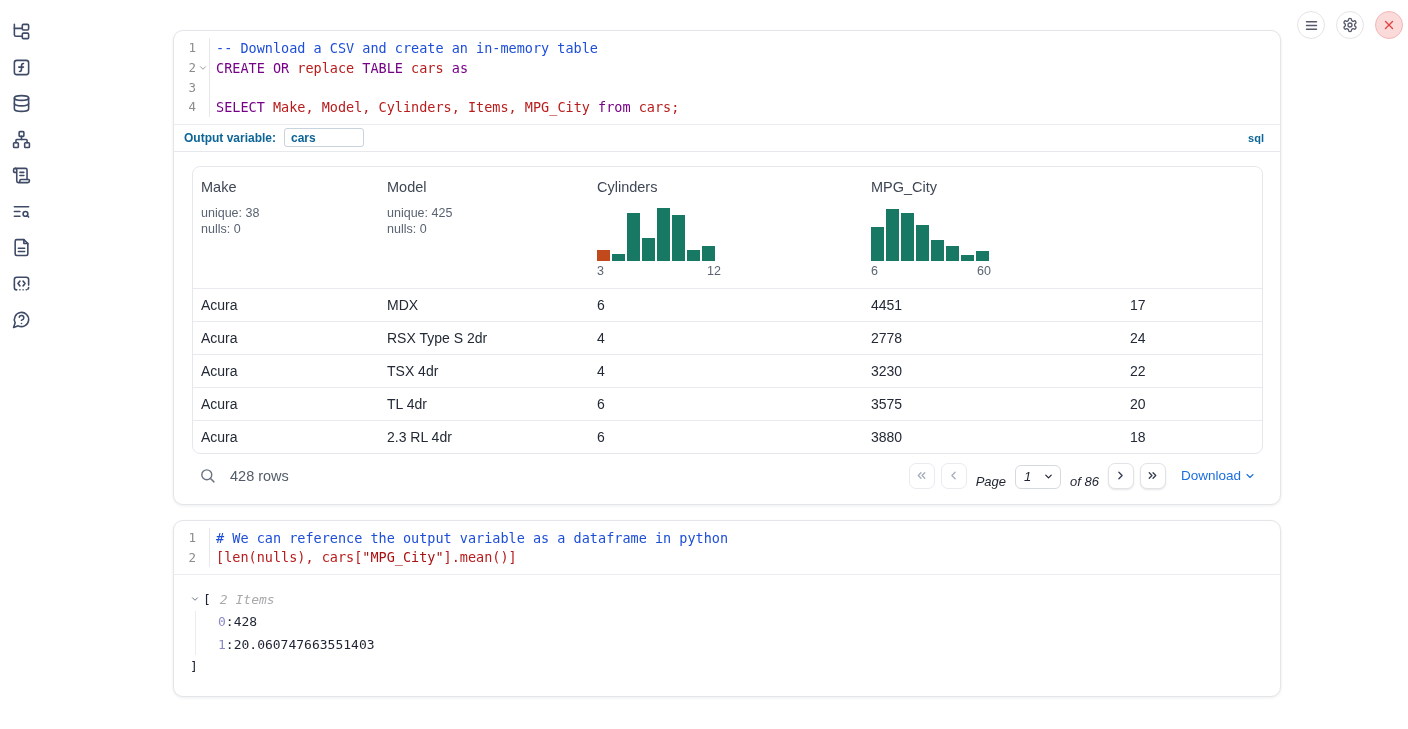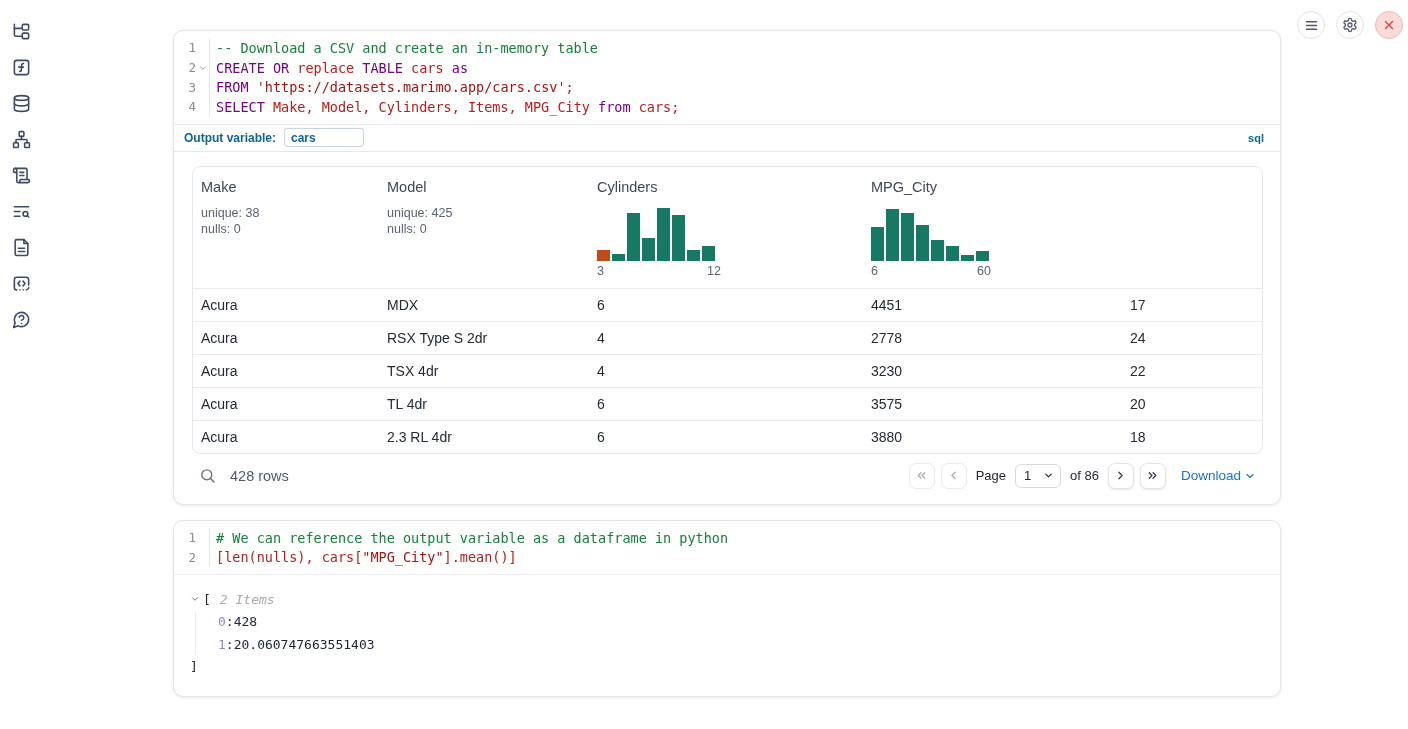--- a/index.html
+++ b/index.html
@@ -24,21 +24,21 @@
   .cell{border:1px solid #e4e5e9;border-radius:10px;background:#fff;margin-bottom:15px;
         box-shadow:0 1px 3px rgba(15,23,42,.08);overflow:hidden;}
 
   
   .editor{padding:7px 0 7px;}
   .cm-line{display:flex;align-items:center;height:19.7px;font-family:"DejaVu Sans Mono",monospace;font-size:13.5px;}
   .gutter{flex:none;display:flex;align-items:center;width:36px;height:100%;border-right:1px solid #e8e8ec;}
   .gutter-num{width:22px;text-align:right;color:#8c8c8c;font-size:12.5px;}
   .gutter-fold{width:13px;display:flex;align-items:center;justify-content:center;color:#9a9aa2;}
   .code{padding-left:6px;white-space:pre;color:#1b1b1b;}
-  .tok-comment{color:#15803d;}
+  .tok-comment{color:#1d4ed8;}
   .tok-kw{color:#770088;}
   .tok-str{color:#aa1111;}
   .tok-pl{color:#b91c1c;}
 
   
   .outvar-bar{display:flex;align-items:center;height:28px;border-top:1px solid #ececf0;
               border-bottom:1px solid #e7e8ec;padding:0 16px 0 10px;}
   .outvar-label{color:#0c6596;font-weight:bold;font-size:12px;}
   .outvar-input{margin-left:8px;width:80px;height:19px;border:1px solid #c9d3de;border-radius:3px;
                 font-family:"Liberation Sans",sans-serif;font-size:12px;font-weight:bold;color:#0c6596;padding:0 6px;outline:none;}
@@ -55,21 +55,21 @@
   .hist{display:flex;align-items:flex-end;gap:2px;height:55px;margin-top:11px;}
   .hist-bar{flex:none;}
   .hist-axis{display:flex;justify-content:space-between;font-size:12.5px;color:#5a6372;margin-top:3px;}
   .tr{height:33px;border-top:1px solid #e8eaee;align-items:center;}
   .td{padding-left:8px;font-size:14px;color:#232a36;}
 
   
   .table-footer{display:flex;align-items:center;height:44px;padding:0 7px;}
   .search-btn{border:none;background:none;color:#6b7280;cursor:pointer;padding:0;margin-left:0;}
   .rowcount{margin-left:14px;font-size:14.5px;color:#525b68;}
-  .pager{margin-left:auto;display:flex;align-items:center;gap:6px;}
+  .pager{margin-left:auto;display:flex;align-items:flex-end;gap:6px;font-style:italic;}
   .page-btn{width:26px;height:26px;border-radius:7px;border:1px solid #e0e3e8;background:#fff;cursor:pointer;
             display:flex;align-items:center;justify-content:center;color:#323c4e;box-shadow:0 1px 2px rgba(0,0,0,.10);padding:0;}
   .page-btn.disabled{color:#a6adb9;box-shadow:none;border-color:#e9ebef;}
   .page-label,.page-of{font-size:13px;color:#1f2430;margin:0 3px;}
   .page-select{height:24px;min-width:46px;border:1px solid #d6d9de;border-radius:6px;background:#fff;cursor:pointer;
                display:flex;align-items:center;justify-content:space-between;padding:0 6px 0 8px;font-size:13px;color:#1f2430;gap:6px;}
   .download{margin-left:15px;display:flex;align-items:center;gap:3px;color:#1a6fdd;font-size:13.5px;cursor:pointer;
             background:none;border:none;padding:0;}
 
   
@@ -201,21 +201,20 @@
               </svg>
             </span>
           </div>
           <div class="code"><span class="tok-kw">CREATE</span><span class="tok-pl"> </span><span class="tok-kw">OR</span><span class="tok-pl"> replace </span><span class="tok-kw">TABLE</span><span class="tok-pl"> cars </span><span class="tok-kw">as</span></div>
         </div>
         <div class="cm-line">
           <div class="gutter">
             <span class="gutter-num">3</span>
             <span class="gutter-fold"></span>
           </div>
-          <div class="code"><span class="tok-kw">FROM</span><span class="tok-pl"> </span><span class="tok-str">'https://datasets.marimo.app/cars.csv'</span><span class="tok-pl">;</span></div>
         </div>
         <div class="cm-line">
           <div class="gutter">
             <span class="gutter-num">4</span>
             <span class="gutter-fold"></span>
           </div>
           <div class="code"><span class="tok-kw">SELECT</span><span class="tok-pl"> Make, Model, Cylinders, Items, MPG_City </span><span class="tok-kw">from</span><span class="tok-pl"> cars;</span></div>
         </div>
       </div>
 

